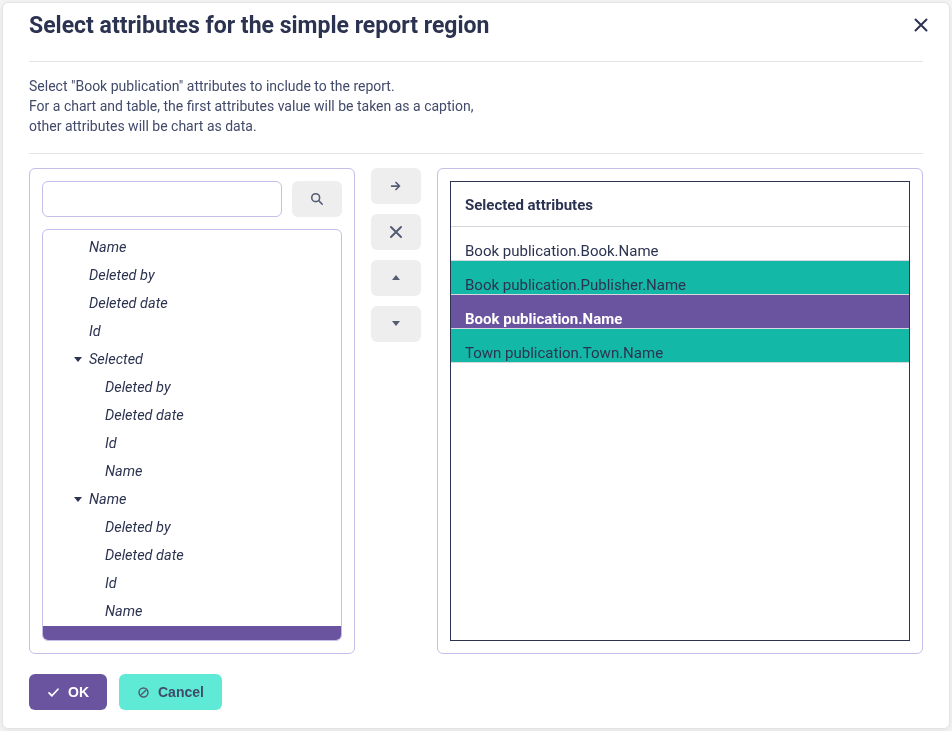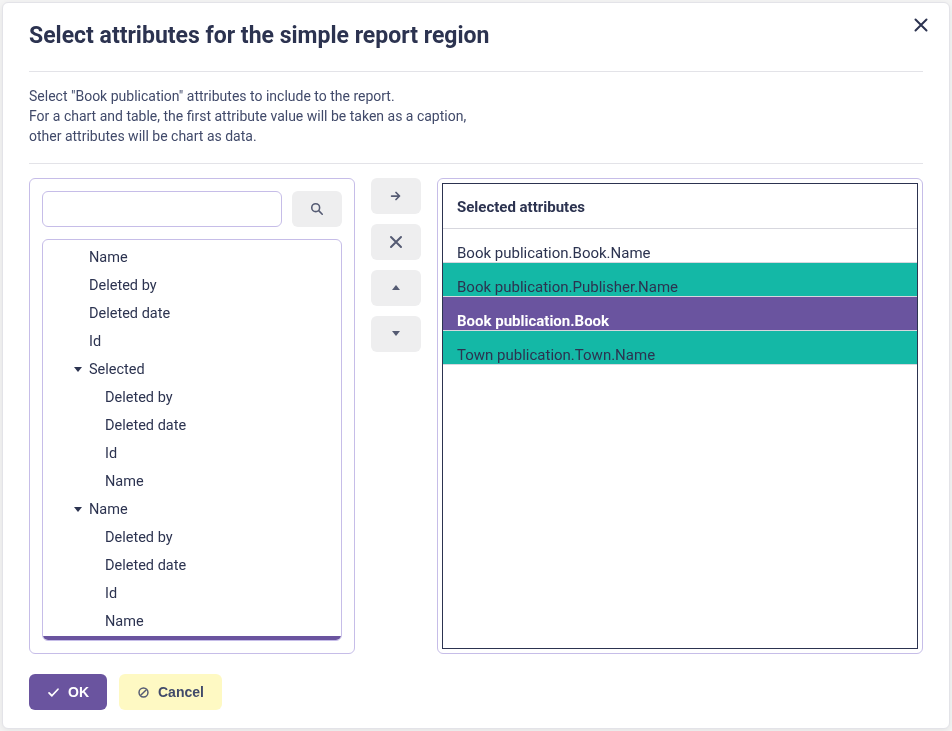--- a/index.html
+++ b/index.html
@@ -18,21 +18,21 @@
       width: 948px;
       height: 727px;
       background: #fff;
       border: 1px solid #e3e3e8;
       border-radius: 6px;
       box-shadow: 0 2px 8px rgba(0,0,0,0.08);
       display: flex;
       flex-direction: column;
     }
     .dialog-header {
-      padding: 18px 26px 8px 26px;
+      padding: 8px 26px 8px 26px;
       position: relative;
     }
     .dialog-title {
       font-size: 23px;
       font-weight: 700;
       color: #2c3350;
       line-height: 1.3;
     }
     .close-btn {
       position: absolute;
@@ -111,20 +111,21 @@
       color: #555b73;
     }
     .icon-btn svg, .icon-btn .glyph { width: 14px; height: 14px; }
     .tree-wrap {
       margin-top: 12px;
       border: 1px solid #c6bde8;
       border-radius: 6px;
       flex: 1;
       overflow: hidden;
       position: relative;
+      font-style: italic;
     }
     .tree-scroller {
       position: absolute;
       top: 0; left: 0; right: 0; bottom: 0;
       overflow-y: auto;
     }
     .tree-scroller::-webkit-scrollbar { width: 10px; }
     .tree-scroller::-webkit-scrollbar-thumb { background: #d2d2d7; border-radius: 5px; }
     .tree-scroller::-webkit-scrollbar-track { background: transparent; }
     .tree { padding: 4px 0 12px 0; font-size: 14.5px; color: #2c3350; }
@@ -155,21 +156,21 @@
       display: flex;
       flex-direction: column;
       gap: 10px;
       width: 50px;
       padding-top: 0;
     }
     .right-pane {
       flex: 1;
       border: 1px solid #c6bde8;
       border-radius: 6px;
-      padding: 4px;
+      padding: 12px;
       display: flex;
       flex-direction: column;
     }
     .sel-box {
       flex: 1;
       border: 1px solid #2c3350;
       display: flex;
       flex-direction: column;
     }
     .sel-header {
@@ -211,21 +212,21 @@
       padding: 0 18px;
       display: inline-flex;
       align-items: center;
       gap: 8px;
       font-size: 14px;
       font-weight: 600;
       cursor: pointer;
       justify-content: center;
     }
     .btn-primary { background: #6a549f; color: #fff; }
-    .btn-secondary { background: #fef9c3; color: #414a6a; }
+    .btn-secondary { background: #5eead4; color: #414a6a; }
     .caret-down {
       width: 0; height: 0;
       border-left: 4px solid transparent;
       border-right: 4px solid transparent;
       border-top: 5px solid #2c3350;
       display: inline-block;
     }
     .tiny-caret-up {
       width: 0; height: 0;
       border-left: 4px solid transparent;
@@ -252,21 +253,21 @@
       <svg viewBox="0 0 14 14" width="14" height="14">
         <path d="M1.5 1.5 L12.5 12.5 M12.5 1.5 L1.5 12.5" stroke="#2c3350" stroke-width="2" stroke-linecap="round" fill="none"></path>
       </svg>
     </button>
   </div>
 
   <hr class="header-divider">
 
   <div class="instructions">
     <div>Select "Book publication" attributes to include to the report.</div>
-    <div>For a chart and table, the first attribute value will be taken as a caption,</div>
+    <div>For a chart and table, the first attributes value will be taken as a caption,</div>
     <div>other attributes will be chart as data.</div>
   </div>
 
   <hr class="body-divider">
 
   <div class="content">
 
     <div class="left-pane">
       <div class="search-row">
         <input class="search-input" type="text" value="" style="">
@@ -358,21 +359,21 @@
         <div class="sel-header">Selected attributes</div>
         <hr class="list-divider">
         <div class="sel-list" id="sel-list">
             <div class="sel-item">
               <span>Book publication.Book.Name</span>
             </div>
             <div class="sel-item alt">
               <span>Book publication.Publisher.Name</span>
             </div>
             <div class="sel-item selected">
-              <span>Book publication.Book</span>
+              <span>Book publication.Name</span>
             </div>
             <div class="sel-item alt">
               <span>Town publication.Town.Name</span>
             </div>
           </div>
       </div>
     </div>
 
   </div>
 

